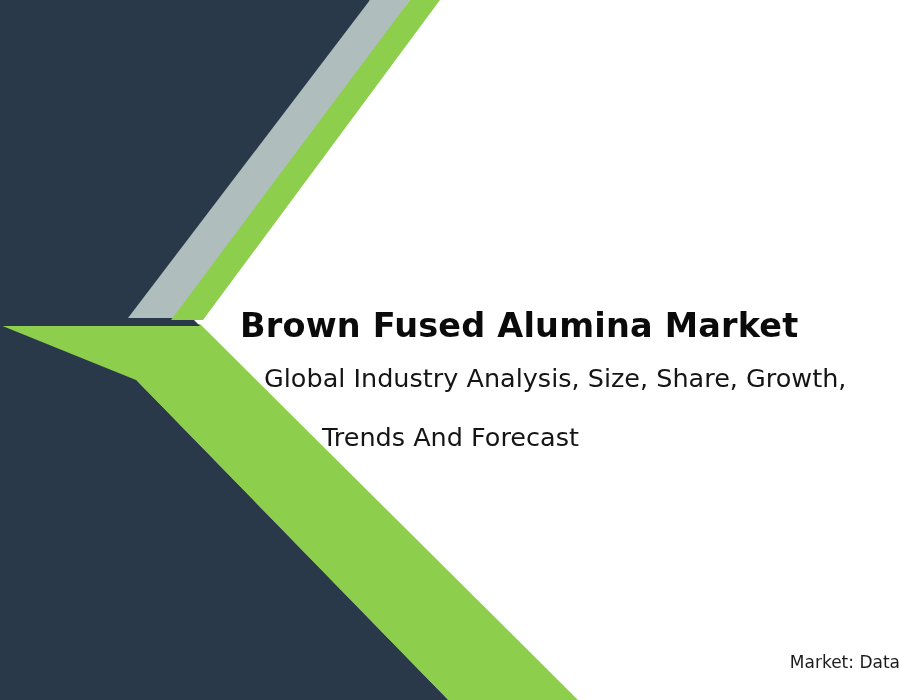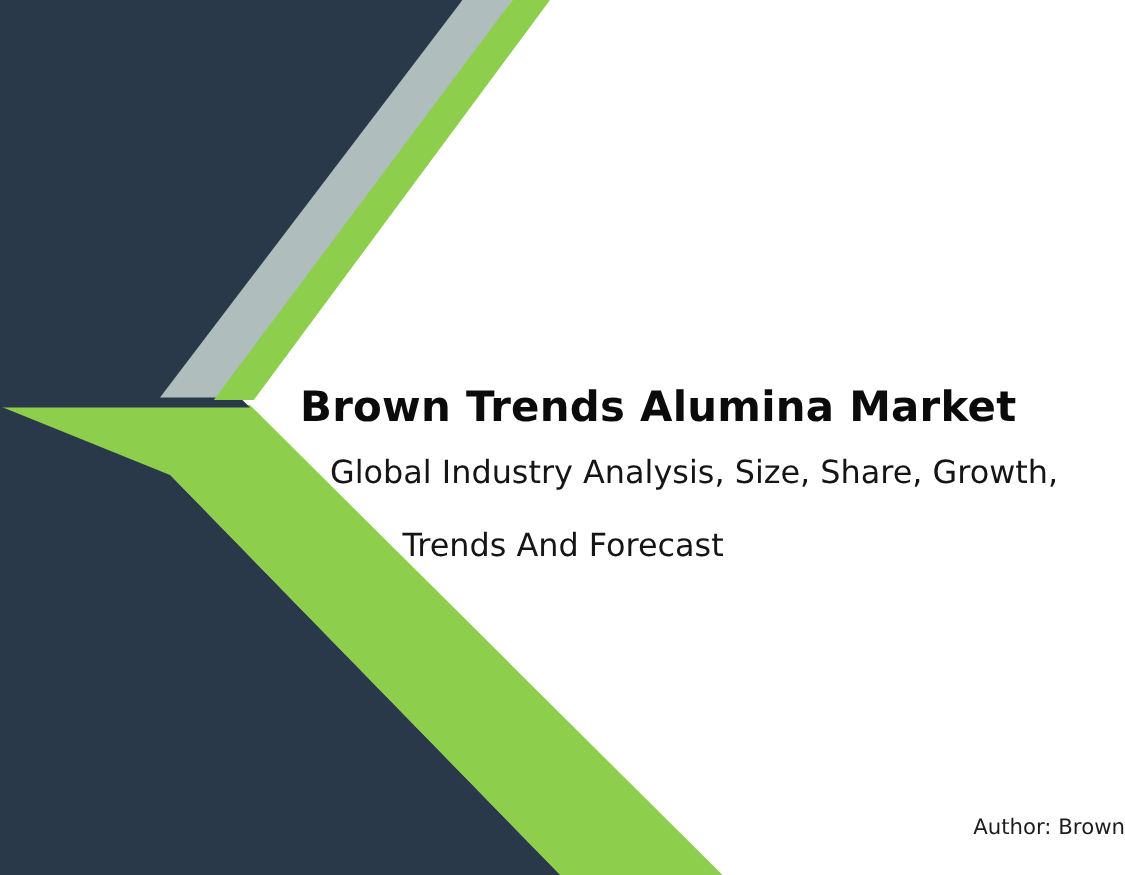--- a/index.html
+++ b/index.html
@@ -93,24 +93,24 @@
     <polygon points="370,0 410,0 185,318 128,318" fill="#b0bdbd"></polygon>
 
     <polygon points="410,0 440,0 203,320 171,320" fill="#8dce4d"></polygon>
 
     <polygon points="0,325 0,700 448,700 136,380" fill="#2a3949"></polygon>
   </svg>
 
   <div class="text-layer">
 
     <div id="title-block">
-      <h1 id="doc-title">Brown Trends Alumina Market</h1>
+      <h1 id="doc-title">Brown Fused Alumina Market</h1>
     </div>
 
     <div id="subtitle-block">
       <p class="subtitle-line" id="subtitle-line-1">Global  Industry Analysis, Size, Share, Growth,</p>
       <p class="subtitle-line" id="subtitle-line-2">Trends  And Forecast</p>
     </div>
 
-    <div id="author-credit">Author: Brown</div>
+    <div id="author-credit">Market: Data</div>
 
   </div>
 </div>
 
 </body></html>

